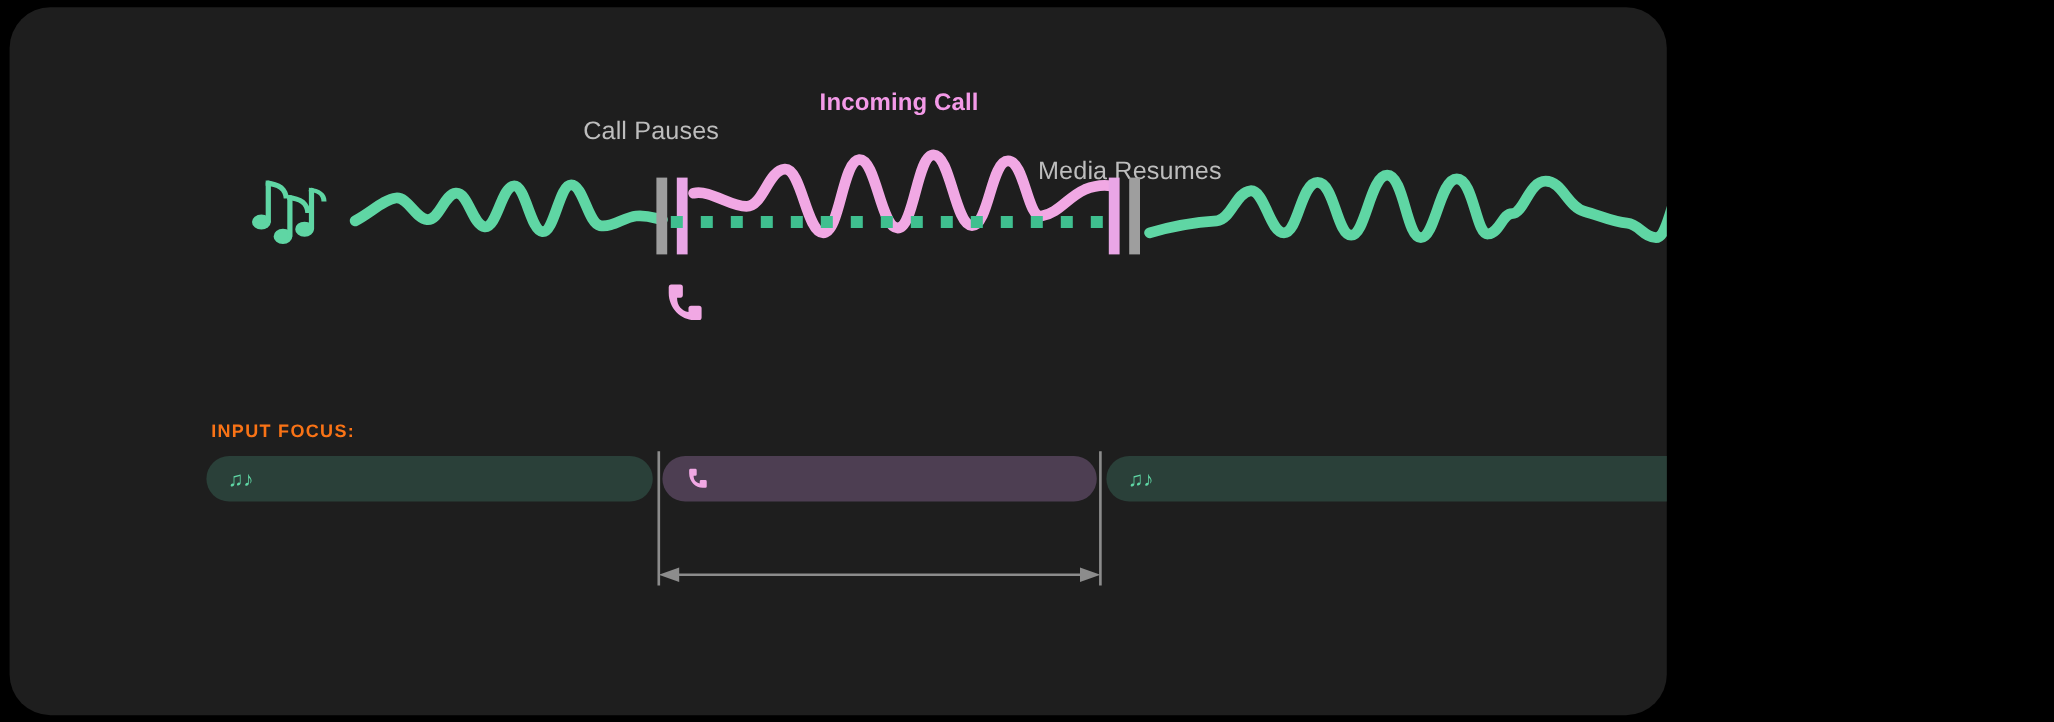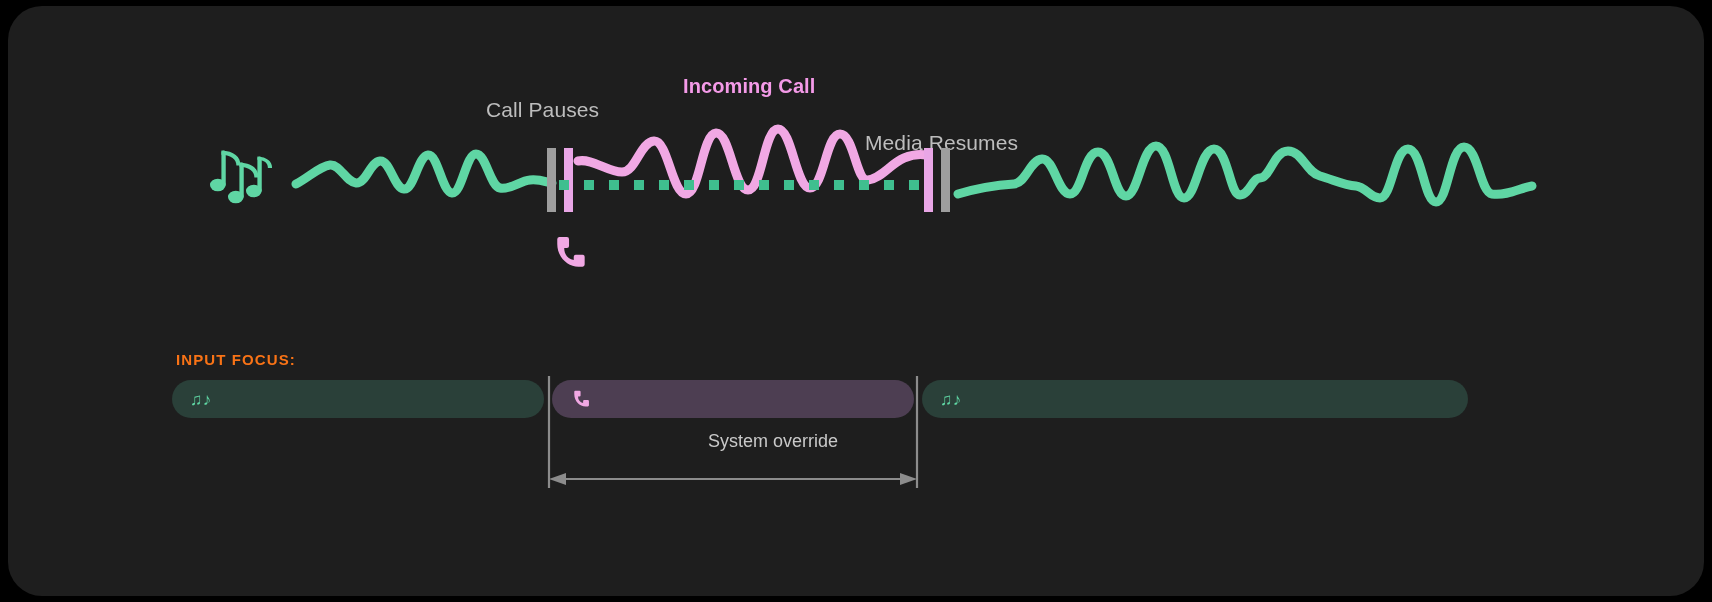--- a/index.html
+++ b/index.html
@@ -9,21 +9,21 @@
     height: 602px;
     background: #000000;
     font-family: "Liberation Sans", sans-serif;
     overflow: hidden;
   }
 
   #card {
     position: absolute;
     left: 8px;
     top: 6px;
-    width: 1696px;
+    width: 1381px;
     height: 590px;
     background: #1e1e1e;
     border-radius: 34px;
     overflow: hidden;
   }
 
   
   #timeline {
     position: absolute;
     left: 0; top: 0;
@@ -282,15 +282,14 @@
   </div>
 
   <svg id="override-svg" viewBox="0 0 1696 170">
     <line x1="541" y1="40" x2="541" y2="152" stroke="#8c8c8c" stroke-width="2.2"></line>
     <line x1="909" y1="40" x2="909" y2="152" stroke="#8c8c8c" stroke-width="2.2"></line>
     <line x1="548" y1="143" x2="902" y2="143" stroke="#8c8c8c" stroke-width="2"></line>
     <polygon points="541,143 558,137 558,149" fill="#8c8c8c"></polygon>
     <polygon points="909,143 892,137 892,149" fill="#8c8c8c"></polygon>
   </svg>
 
-  <div id="override-label">System override</div>
 
 </div>
 
 </body></html>

